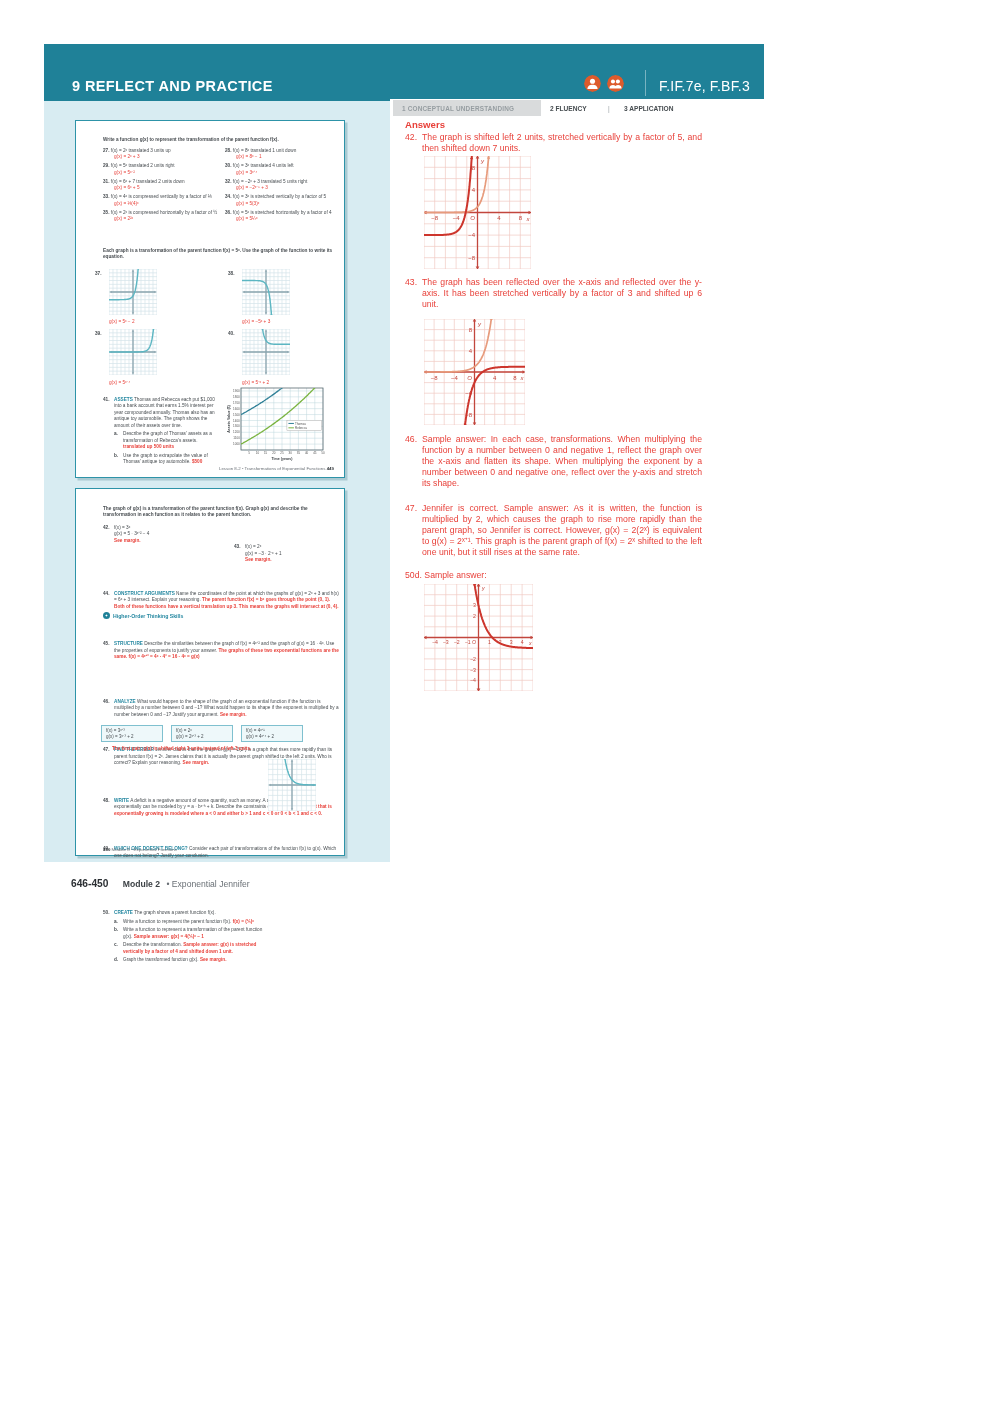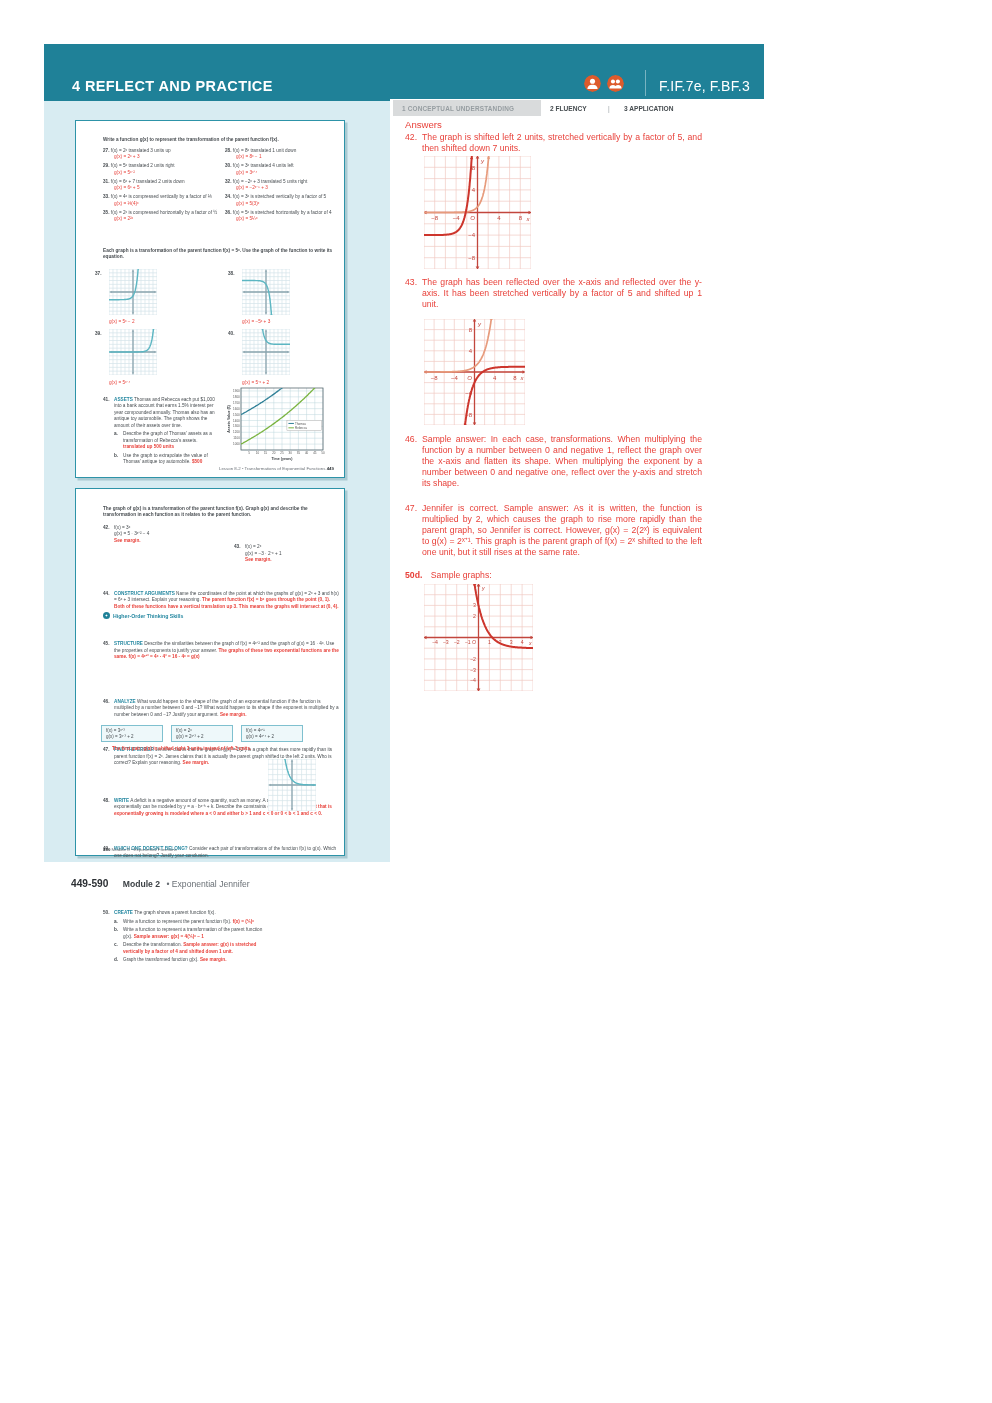--- a/index.html
+++ b/index.html
@@ -44,36 +44,36 @@
   .c2intro{left:27px;top:17px;width:234px}
   .col4243{width:124px}
   .hots{left:27px;top:123px;display:flex;align-items:center;gap:3px}
   .hots-label{font-size:5.2px;font-weight:bold;color:#2487a0}
   .hots-icon{width:7px;height:7px;border-radius:50%;background:#1f8198;color:#fff;font-size:4px;display:flex;align-items:center;justify-content:center}
   .boxes{left:25px;top:236px;display:flex;gap:8px}
   .wbox{width:62px;height:17px;border:1px solid #7fc0cf;background:#eef8fa;padding:1.5px 4px;font-size:4.5px;line-height:1.45;color:#474c50}
   .foot450{left:27px;top:358px;font-size:4.4px;color:#6b7177}
   .foot450 .pg{font-weight:bold;color:#3a3f43}
   
-  .ans-h{left:405px;top:119px;font-size:9.6px;font-weight:normal;color:#e8413a}
+  .ans-h{left:405px;top:119px;font-size:9.6px;font-weight:bold;color:#e8413a}
   .ans-item{position:absolute;color:#e8413a;font-size:8.7px;line-height:10.9px;width:297px;padding-left:17px;text-align:justify}
   .ans-item .ans-num{position:absolute;left:0;top:0}
   .ans-inline{position:absolute;color:#e8413a;font-size:8.7px}
-  .ans-inline .ans-num{font-weight:bold;margin-right:6px}
+  .ans-inline .ans-num{font-weight:normal;}
   
   .pagefoot{left:71px;top:878px;font-size:8.6px;color:#6a7076}
   .pagefoot .pgs{font-size:10.2px;font-weight:bold;color:#2b2f33;margin-right:12px}
   .pagefoot .mod{color:#3c4145;font-weight:bold;margin-right:4px}
   svg{display:block}
 </style>
 </head>
 <body>
 
 <div class="abs hdr">
-  <div class="abs hdr-title">4 REFLECT AND PRACTICE</div>
+  <div class="abs hdr-title">9 REFLECT AND PRACTICE</div>
   <div class="abs hdr-icon" style="left:540px;top:31px">
     <svg width="17" height="17" viewBox="0 0 20 20">
         <circle cx="10" cy="10" r="10" fill="#dd5b2c"></circle>
         <circle cx="10" cy="7.4" r="3" fill="#fff"></circle>
         <path d="M4 16.5c0-3.4 2.7-5.1 6-5.1s6 1.7 6 5.1z" fill="#fff"></path>
       </svg>
   </div>
   <div class="abs hdr-icon" style="left:563px;top:31px">
     <svg width="17" height="17" viewBox="0 0 20 20">
         <circle cx="10" cy="10" r="10" fill="#dd5b2c"></circle>
@@ -645,21 +645,21 @@
       </g>
       <polygon points="-3.0093749993509946,56.499966816366474 -0.00003437478692623796,54.844748067110835 0.00003437478692530022,58.15506056639693" fill="#e79b7c"></polygon>
       <polygon points="64.75424497099388,-0.21704540202625822 66.11512551925522,2.9363470943025787 62.819874480744794,2.6209276262093053" fill="#e79b7c"></polygon>
       <polygon points="-3.0093736857648166,79.0985067352637 -0.0015468647364437122,77.44053872675406 0.0015468647364435095,80.75084978109535" fill="#cd352c"></polygon>
       <polygon points="47.81833032982945,0.16502245728925757 49.266373939163365,3.2793522099015697 45.96362606083664,3.055688847089177" fill="#cd352c"></polygon>
     </svg>
   </div>
 
 <div class="ans-item" style="left:405px;top:277px">
   <span class="ans-num">43.</span>
-  <span>The graph has been reflected over the x-axis and reflected over the y-axis. It has been stretched vertically by a factor of 5 and shifted up 1 unit.</span>
+  <span>The graph has been reflected over the x-axis and reflected over the y-axis. It has been stretched vertically by a factor of 3 and shifted up 6 unit.</span>
 </div>
 <div class="abs gbox" style="left:424px;top:319px;width:101px;height:106px">
     <svg width="101" height="106">
       <line x1="0" y1="0" x2="0" y2="106" stroke="#f1cac3" stroke-width="0.7"></line>
       <line x1="10.100000000000001" y1="0" x2="10.100000000000001" y2="106" stroke="#f1cac3" stroke-width="0.7"></line>
       <line x1="20.200000000000003" y1="0" x2="20.200000000000003" y2="106" stroke="#f1cac3" stroke-width="0.7"></line>
       <line x1="30.299999999999997" y1="0" x2="30.299999999999997" y2="106" stroke="#f1cac3" stroke-width="0.7"></line>
       <line x1="40.400000000000006" y1="0" x2="40.400000000000006" y2="106" stroke="#f1cac3" stroke-width="0.7"></line>
       <line x1="50.5" y1="0" x2="50.5" y2="106" stroke="#f1cac3" stroke-width="0.7"></line>
       <line x1="60.599999999999994" y1="0" x2="60.599999999999994" y2="106" stroke="#f1cac3" stroke-width="0.7"></line>
@@ -716,21 +716,21 @@
   <span>Sample answer: In each case, transformations. When multiplying the function by a number between 0 and negative 1, reflect the graph over the x-axis and flatten its shape. When multiplying the exponent by a number between 0 and negative one, reflect over the y-axis and stretch its shape.</span>
 </div>
 
 <div class="ans-item" style="left:405px;top:503px">
   <span class="ans-num">47.</span>
   <span>Jennifer is correct. Sample answer: As it is written, the function is multiplied by 2, which causes the graph to rise more rapidly than the parent graph, so Jennifer is correct. However, g(x) = 2(2ˣ) is equivalent to g(x) = 2ˣ⁺¹. This graph is the parent graph of f(x) = 2ˣ shifted to the left one unit, but it still rises at the same rate.</span>
 </div>
 
 <div class="ans-inline" style="left:405px;top:570px">
   <span class="ans-num">50d.</span>
-  <span>Sample graphs:</span>
+  <span>Sample answer:</span>
 </div>
 <div class="abs gbox" style="left:424px;top:584px;width:109px;height:107px">
     <svg width="109" height="107">
       <line x1="0" y1="0" x2="0" y2="107" stroke="#f1cac3" stroke-width="0.7"></line>
       <line x1="10.9" y1="0" x2="10.9" y2="107" stroke="#f1cac3" stroke-width="0.7"></line>
       <line x1="21.8" y1="0" x2="21.8" y2="107" stroke="#f1cac3" stroke-width="0.7"></line>
       <line x1="32.699999999999996" y1="0" x2="32.699999999999996" y2="107" stroke="#f1cac3" stroke-width="0.7"></line>
       <line x1="43.6" y1="0" x2="43.6" y2="107" stroke="#f1cac3" stroke-width="0.7"></line>
       <line x1="54.5" y1="0" x2="54.5" y2="107" stroke="#f1cac3" stroke-width="0.7"></line>
       <line x1="65.39999999999999" y1="0" x2="65.39999999999999" y2="107" stroke="#f1cac3" stroke-width="0.7"></line>
@@ -778,17 +778,17 @@
       </defs>
       <g clip-path="url(#ans50dc)">
         <path d="M45.5 -41.7L45.8 -38.9L46.1 -36.1L46.3 -33.4L46.6 -30.7L46.9 -28.1L47.1 -25.6L47.4 -23.2L47.7 -20.8L48.0 -18.5L48.2 -16.3L48.5 -14.1L48.8 -12.0L49.1 -9.9L49.3 -7.9L49.6 -6.0L49.9 -4.1L50.1 -2.2L50.4 -0.4L50.7 1.3L51.0 3.0L51.2 4.7L51.5 6.3L51.8 7.9L52.0 9.4L52.3 10.9L52.6 12.3L52.9 13.7L53.1 15.1L53.4 16.4L53.7 17.7L54.0 19.0L54.2 20.2L54.5 21.4L54.8 22.6L55.0 23.7L55.3 24.8L55.6 25.9L55.9 26.9L56.1 27.9L56.4 28.9L56.7 29.8L57.0 30.8L57.2 31.7L57.5 32.6L57.8 33.4L58.0 34.3L58.3 35.1L58.6 35.9L58.9 36.6L59.1 37.4L59.4 38.1L59.7 38.8L60.0 39.5L60.2 40.2L60.5 40.8L60.8 41.4L61.0 42.1L61.3 42.7L61.6 43.2L61.9 43.8L62.1 44.4L62.4 44.9L62.7 45.4L62.9 45.9L63.2 46.4L63.5 46.9L63.8 47.4L64.0 47.8L64.3 48.3L64.6 48.7L64.9 49.1L65.1 49.5L65.4 49.9L65.7 50.3L65.9 50.7L66.2 51.1L66.5 51.4L66.8 51.8L67.0 52.1L67.3 52.4L67.6 52.7L67.9 53.1L68.1 53.4L68.4 53.7L68.7 53.9L68.9 54.2L69.2 54.5L69.5 54.8L69.8 55.0L70.0 55.3L70.3 55.5L70.6 55.7L70.9 56.0L71.1 56.2L71.4 56.4L71.7 56.6L71.9 56.8L72.2 57.0L72.5 57.2L72.8 57.4L73.0 57.6L73.3 57.8L73.6 57.9L73.8 58.1L74.1 58.3L74.4 58.4L74.7 58.6L74.9 58.7L75.2 58.9L75.5 59.0L75.8 59.2L76.0 59.3L76.3 59.4L76.6 59.6L76.8 59.7L77.1 59.8L77.4 59.9L77.7 60.1L77.9 60.2L78.2 60.3L78.5 60.4L78.8 60.5L79.0 60.6L79.3 60.7L79.6 60.8L79.8 60.9L80.1 61.0L80.4 61.1L80.7 61.1L80.9 61.2L81.2 61.3L81.5 61.4L81.8 61.5L82.0 61.5L82.3 61.6L82.6 61.7L82.8 61.7L83.1 61.8L83.4 61.9L83.7 61.9L83.9 62.0L84.2 62.1L84.5 62.1L84.7 62.2L85.0 62.2L85.3 62.3L85.6 62.3L85.8 62.4L86.1 62.4L86.4 62.5L86.7 62.5L86.9 62.6L87.2 62.6L87.5 62.7L87.7 62.7L88.0 62.7L88.3 62.8L88.6 62.8L88.8 62.9L89.1 62.9L89.4 62.9L89.7 63.0L89.9 63.0L90.2 63.0L90.5 63.1L90.7 63.1L91.0 63.1L91.3 63.2L91.6 63.2L91.8 63.2L92.1 63.2L92.4 63.3L92.6 63.3L92.9 63.3L93.2 63.3L93.5 63.4L93.7 63.4L94.0 63.4L94.3 63.4L94.6 63.4L94.8 63.5L95.1 63.5L95.4 63.5L95.6 63.5L95.9 63.5L96.2 63.6L96.5 63.6L96.7 63.6L97.0 63.6L97.3 63.6L97.6 63.6L97.8 63.7L98.1 63.7L98.4 63.7L98.6 63.7L98.9 63.7L99.2 63.7L99.5 63.7L99.7 63.8L100.0 63.8L100.3 63.8L100.6 63.8L100.8 63.8L101.1 63.8L101.4 63.8L101.6 63.8L101.9 63.8L102.2 63.9L102.5 63.9L102.7 63.9L103.0 63.9L103.3 63.9L103.5 63.9L103.8 63.9L104.1 63.9L104.4 63.9L104.6 63.9L104.9 63.9L105.2 63.9L105.5 63.9L105.7 64.0L106.0 64.0L106.3 64.0L106.5 64.0L106.8 64.0L107.1 64.0L107.4 64.0L107.6 64.0L107.9 64.0L108.2 64.0L108.5 64.0L108.7 64.0L109.0 64.0" fill="none" stroke="#cd352c" stroke-width="2" stroke-linejoin="round" stroke-linecap="round"></path>
       </g>
       <polygon points="50.19420506461311,-1.6950329336794892 52.349345527238,1.0611126286540822 49.020654472762004,1.600987057579662" fill="#cd352c"></polygon>
       <polygon points="112.06511466337246,64.07980346274532 108.96923566750654,65.70968137761204 109.03076433249346,62.33805524790235" fill="#cd352c"></polygon>
     </svg>
   </div>
 
 <div class="abs pagefoot">
-  <span class="pgs">449-590</span>
+  <span class="pgs">646-450</span>
   <span class="mod">Module 2</span>
   <span>•</span>
   <span>Exponential Jennifer</span>
 </div>
 
 </body></html>

